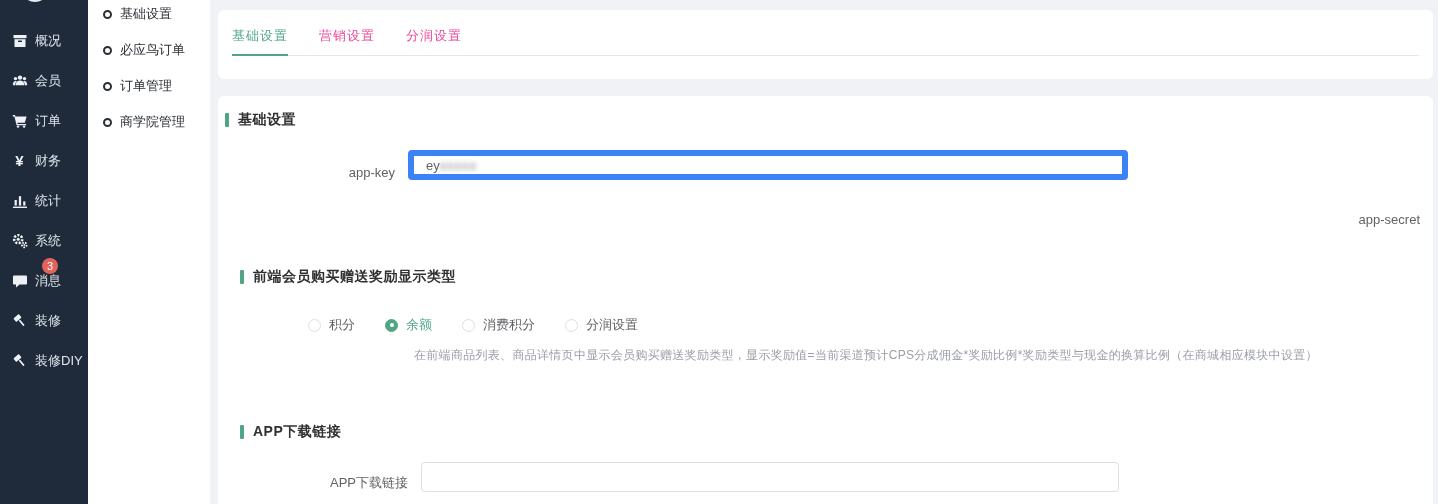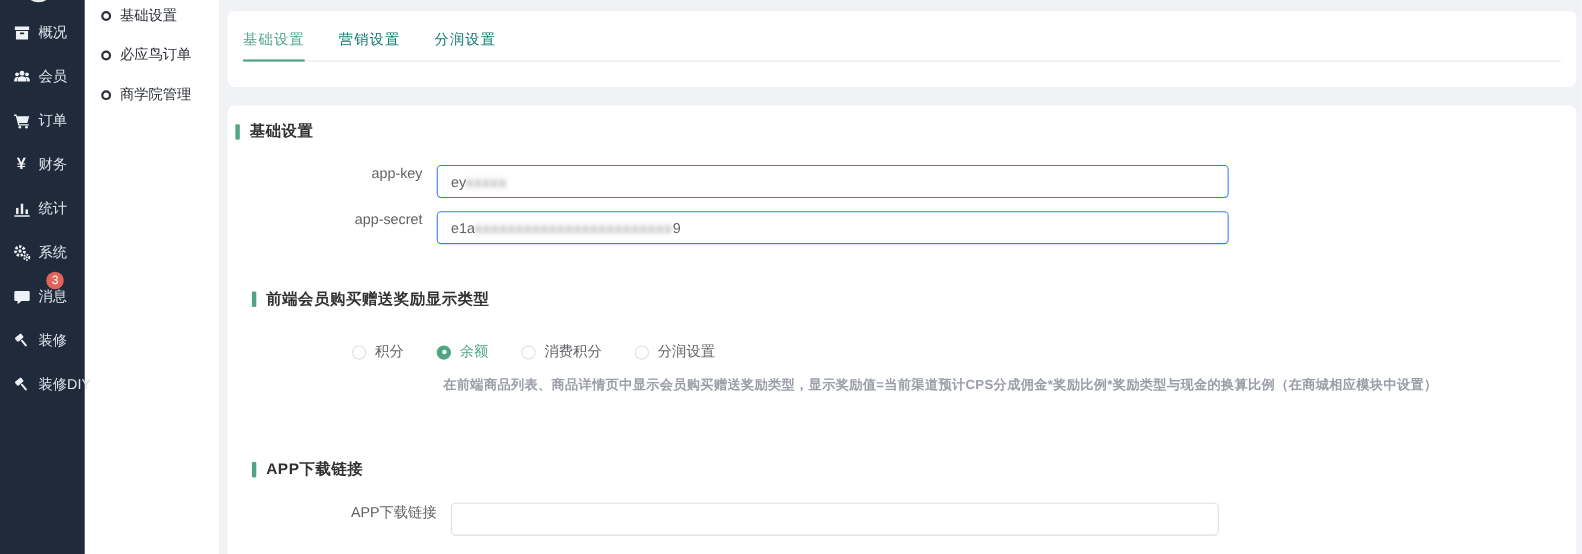--- a/index.html
+++ b/index.html
@@ -7,22 +7,22 @@
   html,body { margin:0; padding:0; }
   body {
     width:1438px; height:504px; overflow:hidden;
     font-family:"Liberation Sans", sans-serif;
     background:#f0f2f5; color:#303133;
   }
   .app { display:flex; width:1438px; height:504px; }
 
   
   .dark-sidebar {
-    width:77px; flex-shrink:0; background:var(--dark);
-    position:relative; padding-top:10px; color:#dfe4ec;
+    width:88px; flex-shrink:0; background:var(--dark);
+    position:relative; padding-top:21px; color:#dfe4ec;
   }
   .avatar {
     position:absolute; top:-26px; left:21px;
     width:28px; height:28px; border-radius:50%;
     background:#3a4a60; border:3px solid #e8ebf0;
   }
   .nav-item {
     height:40px; display:flex; align-items:center;
     padding-left:11px; gap:7px; font-size:13px;
     position:relative; cursor:pointer; white-space:nowrap;
@@ -44,53 +44,53 @@
     height:36px; display:flex; align-items:center;
     padding-left:15px; gap:8px; font-size:13px; color:#2b2f36; cursor:pointer;
     white-space:nowrap;
   }
   .ring { width:9px; height:9px; border:2px solid #2a2f36; border-radius:50%; background:#fff; flex-shrink:0; }
 
   
   .main { flex:1; padding:10px 5px 0 8px; }
   .tabs-card { background:#fff; border-radius:6px; height:69px; padding:0 8px; margin-bottom:17px; }
   .tab-bar { margin:0 6px; border-bottom:1px solid #e4e7ed; padding-top:16px; display:flex; gap:31px; }
-  .tab { font-size:13px; line-height:20px; padding-bottom:9px; color:#0f766e; letter-spacing:1px; position:relative; cursor:pointer; }
+  .tab { font-size:13px; line-height:20px; padding-bottom:9px; color:#ec4899; letter-spacing:1px; position:relative; cursor:pointer; }
   .tab.active { color:var(--accent); }
   .tab.active::after { content:""; position:absolute; left:0; right:0; bottom:-1px; height:2px; background:var(--accent); }
 
   .content-card { background:#fff; border-radius:6px; height:420px; overflow:hidden; }
 
   .section-title { display:flex; align-items:center; font-size:14px; font-weight:bold; color:#303133; letter-spacing:0.5px; }
   .bar { width:4px; height:14px; background:var(--accent); border-radius:1px; margin-right:9px; flex-shrink:0; }
   .st-1 { padding-top:15px; margin-left:7px; }
   .st-2 { margin-top:41px; margin-left:22px; }
   .st-3 { margin-top:59px; margin-left:22px; }
 
-  .form-row { display:flex; align-items:flex-start; margin-top:21px; }
-  .form-row + .form-row { margin-top:12px; }
+  .form-row { display:flex; align-items:flex-end; margin-top:21px; }
+  .form-row + .form-row { margin-top:32px;flex-direction:column; }
   .form-label { width:190px; text-align:right; padding-right:13px; font-size:13px; color:#606266; white-space:nowrap; }
   .input-box {
-    width:720px; height:30px; border:1px solid #3b82f6; border-radius:4px;
+    width:720px; height:30px; border:6px solid #3b82f6; border-radius:4px;
     background:#fff; display:flex; align-items:center; padding:0 12px;
     font-size:13px; color:#606266;
   }
   .masked { filter:blur(2.5px); opacity:.8; letter-spacing:1px; }
 
-  .radio-row { display:flex; align-items:center; margin-top:30px; padding-left:113px; }
+  .radio-row { display:flex; align-items:center; margin-top:30px; padding-left:90px; }
   .radio-item { display:flex; align-items:center; gap:8px; margin-right:30px; font-size:13px; color:#606266; cursor:pointer; }
   .radio-circle { width:13px; height:13px; border-radius:50%; border:1px solid #dcdfe6; background:#fff; position:relative; flex-shrink:0; }
   .radio-item.selected .radio-circle { background:var(--accent); border-color:var(--accent); }
   .radio-item.selected .radio-circle::after {
     content:""; position:absolute; left:50%; top:50%; width:4px; height:4px;
     margin:-2px 0 0 -2px; border-radius:50%; background:#fff;
   }
   .radio-item.selected .radio-label { color:var(--accent); }
 
-  .help-text { margin:13px 0 0 196px; font-size:12px; color:#9a9ea6; letter-spacing:0.3px;font-weight:bold; }
+  .help-text { margin:13px 0 0 196px; font-size:12px; color:#9a9ea6; letter-spacing:0.3px; }
 
   .form-row-app .form-label { width:203px; }
   .app-input {
     width:698px; height:30px; border:1px solid #dcdfe6; border-radius:4px;
     padding:0 12px; font-size:13px; color:#606266; outline:none;
     font-family:"Liberation Sans", sans-serif;
   }
 </style>
 </head>
 <body>
@@ -208,20 +208,24 @@
       <div class="sub-item">
         <span class="ring"></span>
         <span>基础设置</span>
       </div>
       <div class="sub-item">
         <span class="ring"></span>
         <span>必应鸟订单</span>
       </div>
       <div class="sub-item">
         <span class="ring"></span>
+        <span>订单管理</span>
+      </div>
+      <div class="sub-item">
+        <span class="ring"></span>
         <span>商学院管理</span>
       </div>
     </div>
   </aside>
 
   <main class="main">
 
     <div class="tabs-card">
       <div class="tab-bar">
         <div class="tab active">基础设置</div>
@@ -241,25 +245,20 @@
         <div class="form-label">app-key</div>
         <div class="input-box">
           <span>ey</span>
             <span class="masked">xxxxx</span>
             <span></span>
         </div>
       </div>
 
       <div class="form-row">
         <div class="form-label">app-secret</div>
-        <div class="input-box">
-          <span>e1a</span>
-            <span class="masked">xxxxxxxxxxxxxxxxxxxxxxxx</span>
-            <span>9</span>
-        </div>
       </div>
 
       <div class="section-title st-2">
         <span class="bar"></span>
         <span>前端会员购买赠送奖励显示类型</span>
       </div>
 
       <div class="radio-row">
         <div class="radio-item">
           <span class="radio-circle"></span>

